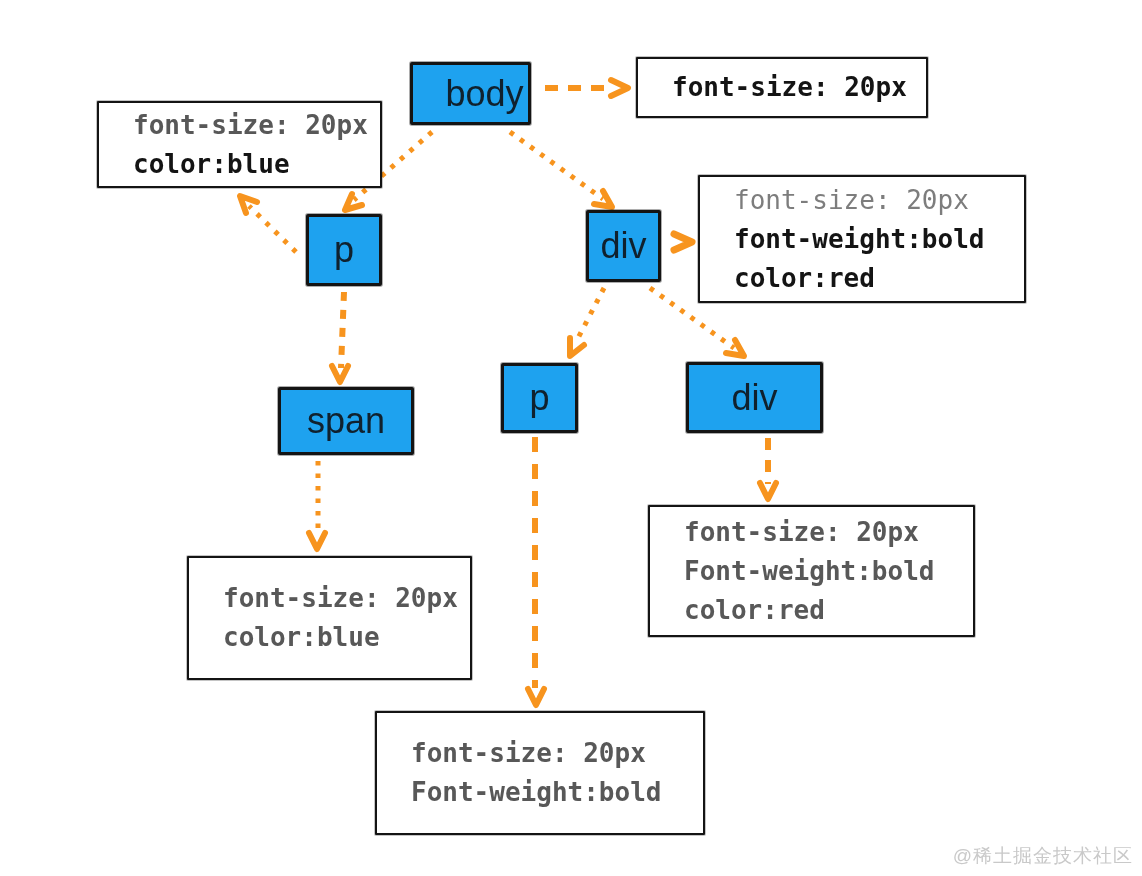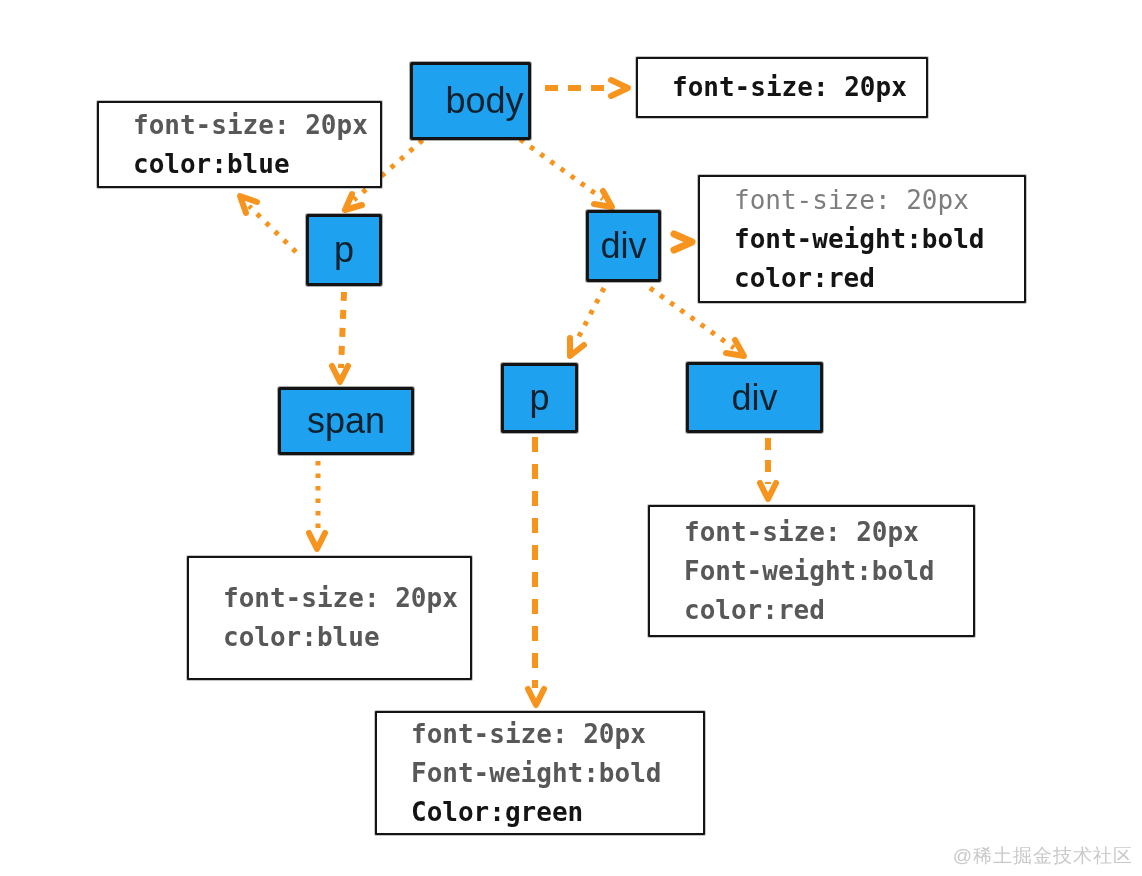--- a/index.html
+++ b/index.html
@@ -110,21 +110,21 @@
       <line class="arrow-line" x1="535" y1="437" x2="535" y2="688" stroke-width="6" stroke-dasharray="15 12"></line>
       <path class="arrow-head" d="M528 689 L536 705 L544 689" stroke-width="6"></path>
     </g>
 
     <g>
       <line class="arrow-line" x1="768" y1="438" x2="768" y2="484" stroke-width="6" stroke-dasharray="12 10"></line>
       <path class="arrow-head" d="M760 483 L768 499 L776 483" stroke-width="6"></path>
     </g>
   </svg>
 
-  <div class="node" style="left:410px;top:62px;width:121px;height:78px;padding-left:28px;">
+  <div class="node" style="left:410px;top:62px;width:121px;height:63px;padding-left:28px;">
     <span>body</span>
   </div>
 
   <div class="node" style="left:306px;top:214px;width:76px;height:72px;">
     <span>p</span>
   </div>
 
   <div class="node" style="left:586px;top:210px;width:75px;height:72px;">
     <span>div</span>
   </div>
@@ -163,17 +163,16 @@
 
   <div class="rule-box" style="left:648px;top:505px;width:327px;height:132px;">
     <div class="rule-line" data-emphasis="muted">font-size: 20px</div>
     <div class="rule-line" data-emphasis="muted">Font-weight:bold</div>
     <div class="rule-line" data-emphasis="muted">color:red</div>
   </div>
 
   <div class="rule-box" style="left:375px;top:711px;width:330px;height:124px;">
     <div class="rule-line" data-emphasis="muted">font-size: 20px</div>
     <div class="rule-line" data-emphasis="muted">Font-weight:bold</div>
-    <div class="rule-line" data-emphasis="strong">Color:green</div>
   </div>
 
   <div class="watermark">@稀土掘金技术社区</div>
 </div>
 
 </body></html>

